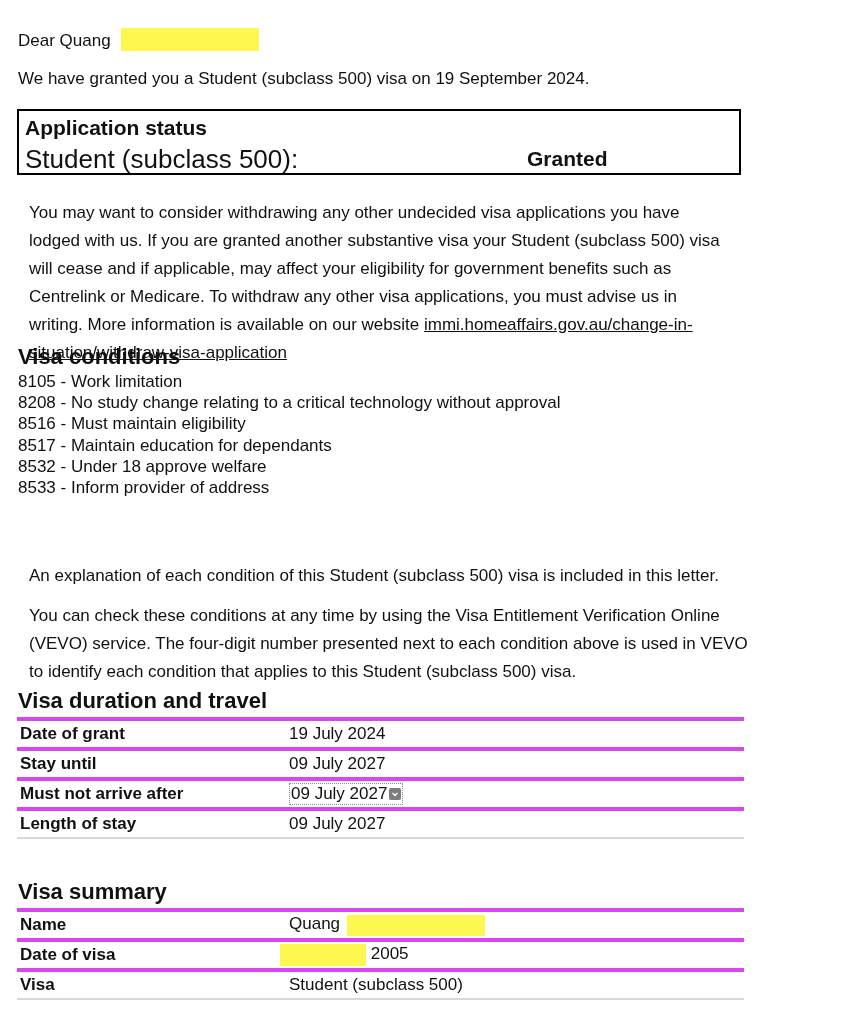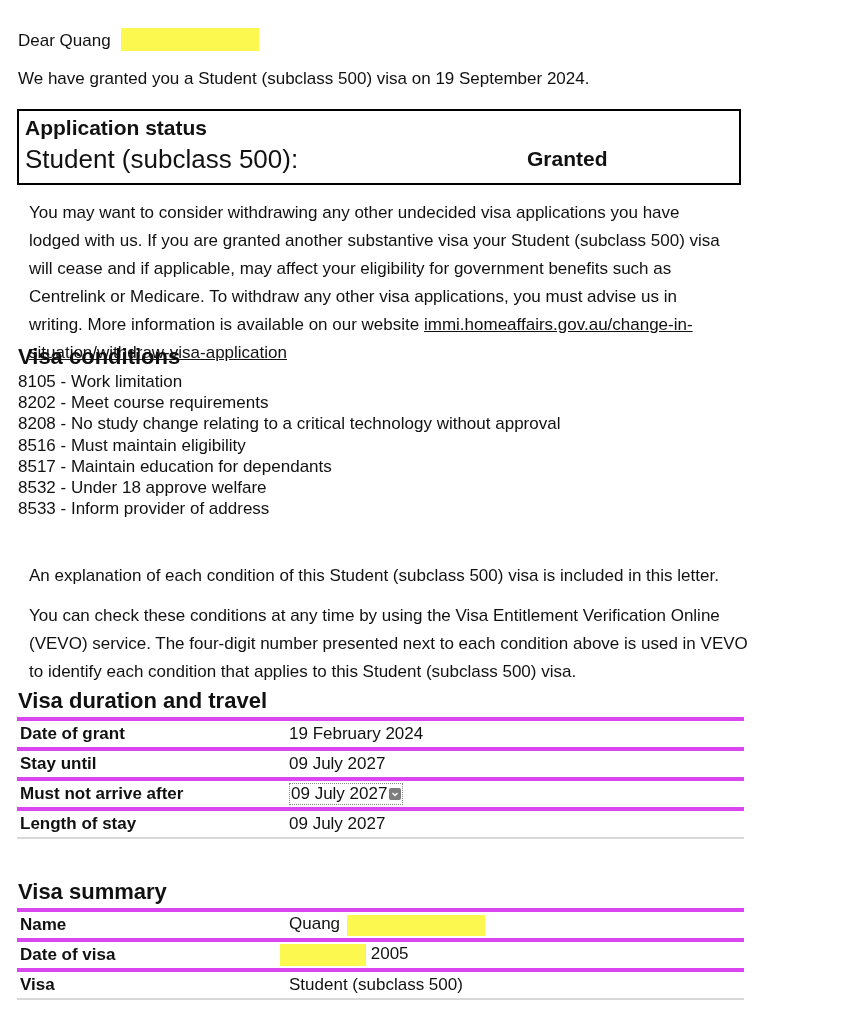--- a/index.html
+++ b/index.html
@@ -4,21 +4,21 @@
 <style>
   html, body { margin: 0; padding: 0; background: #ffffff; }
   body {
     width: 856px; height: 1024px; overflow: hidden; position: relative;
     font-family: "Liberation Sans", sans-serif; color: #111111;
   }
   .abs { position: absolute; }
   .txt { font-size: 17px; line-height: 21px; white-space: nowrap; }
   .hl { background: #fdf84f; display: inline-block; }
   .status-box {
-    position: absolute; left: 17px; top: 109px; width: 724px; height: 76px;
+    position: absolute; left: 17px; top: 109px; width: 724px; height: 66px;
     border: 2.5px solid #000; box-sizing: border-box;
   }
   .status-title { position: absolute; left: 6px; top: 4px; font-size: 21px; font-weight: bold; line-height: 26px; }
   .status-label { position: absolute; left: 6px; top: 35px; font-size: 26px; line-height: 26px; }
   .status-value { position: absolute; left: 508px; top: 35px; font-size: 21px; font-weight: bold; line-height: 26px; }
   .para { position: absolute; left: 18px; font-size: 17px; line-height: 28px; width: 740px; margin-left: 11px; }
   .para a { color: #111; text-decoration: underline; }
   .h2 { position: absolute; left: 18px; font-size: 22px; font-weight: bold; line-height: 26px; }
   .cond { position: absolute; left: 18px; font-size: 17px; line-height: 21.2px; }
   .tbl { position: absolute; left: 17px; width: 727px; border-collapse: collapse; }
@@ -48,37 +48,36 @@
   <div class="status-value">Granted</div>
 </div>
 
 <div class="para" style="top:199px; width:700px;">
   <span>You may want to consider withdrawing any other undecided visa applications you have lodged with us. If you are granted another substantive visa your Student (subclass 500) visa will cease and if applicable, may affect your eligibility for government benefits such as Centrelink or Medicare. To withdraw any other visa applications, you must advise us in writing. More information is available on our website </span><a>immi.homeaffairs.gov.au/change-in-situation/withdraw-visa-application</a>
 </div>
 
 <div class="h2" style="top:344px;">Visa conditions</div>
 <div class="cond" style="top:371px;">
   <div>8105 - Work limitation</div>
-  <div>8202 - Meet course requirements</div>
   <div>8208 - No study change relating to a critical technology without approval</div>
   <div>8516 - Must maintain eligibility</div>
   <div>8517 - Maintain education for dependants</div>
   <div>8532 - Under 18 approve welfare</div>
   <div>8533 - Inform provider of address</div>
 </div>
 
 <div class="para" style="top:562px;">An explanation of each condition of this Student (subclass 500) visa is included in this letter.</div>
 <div class="para" style="top:602px; width:730px;">You can check these conditions at any time by using the Visa Entitlement Verification Online (VEVO) service. The four-digit number presented next to each condition above is used in VEVO to identify each condition that applies to this Student (subclass 500) visa.</div>
 
 <div class="h2" style="top:688px;">Visa duration and travel</div>
 <table class="tbl" style="top:717px;">
   <tbody>
       <tr>
     <td class="k">Date of grant</td>
-    <td>19 February 2024</td>
+    <td>19 July 2024</td>
   </tr>
   <tr>
     <td class="k">Stay until</td>
     <td>09 July 2027</td>
   </tr>
   <tr>
     <td class="k">Must not arrive after</td>
     <td>
       <span class="dd-wrap">
         <span>09 July 2027</span><span class="dd-btn"><svg width="12" height="12" viewBox="0 0 12 12">

